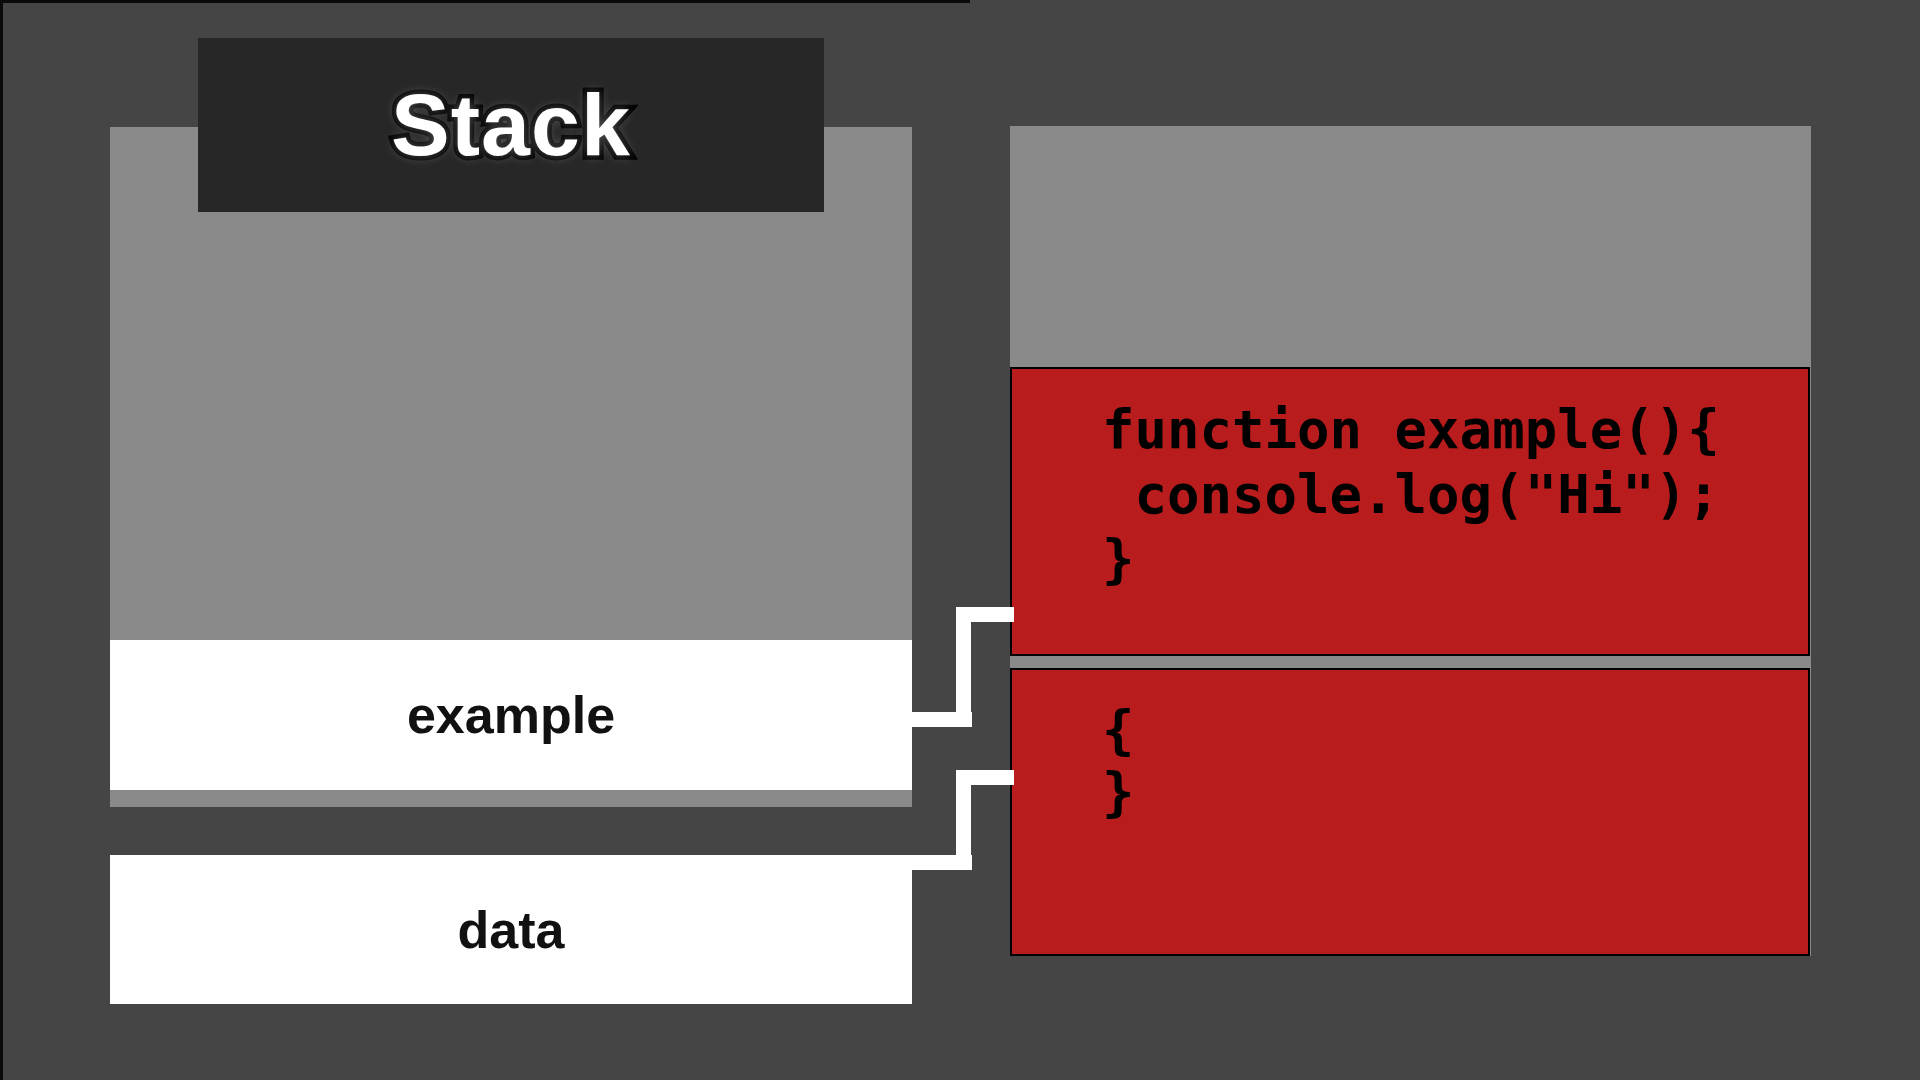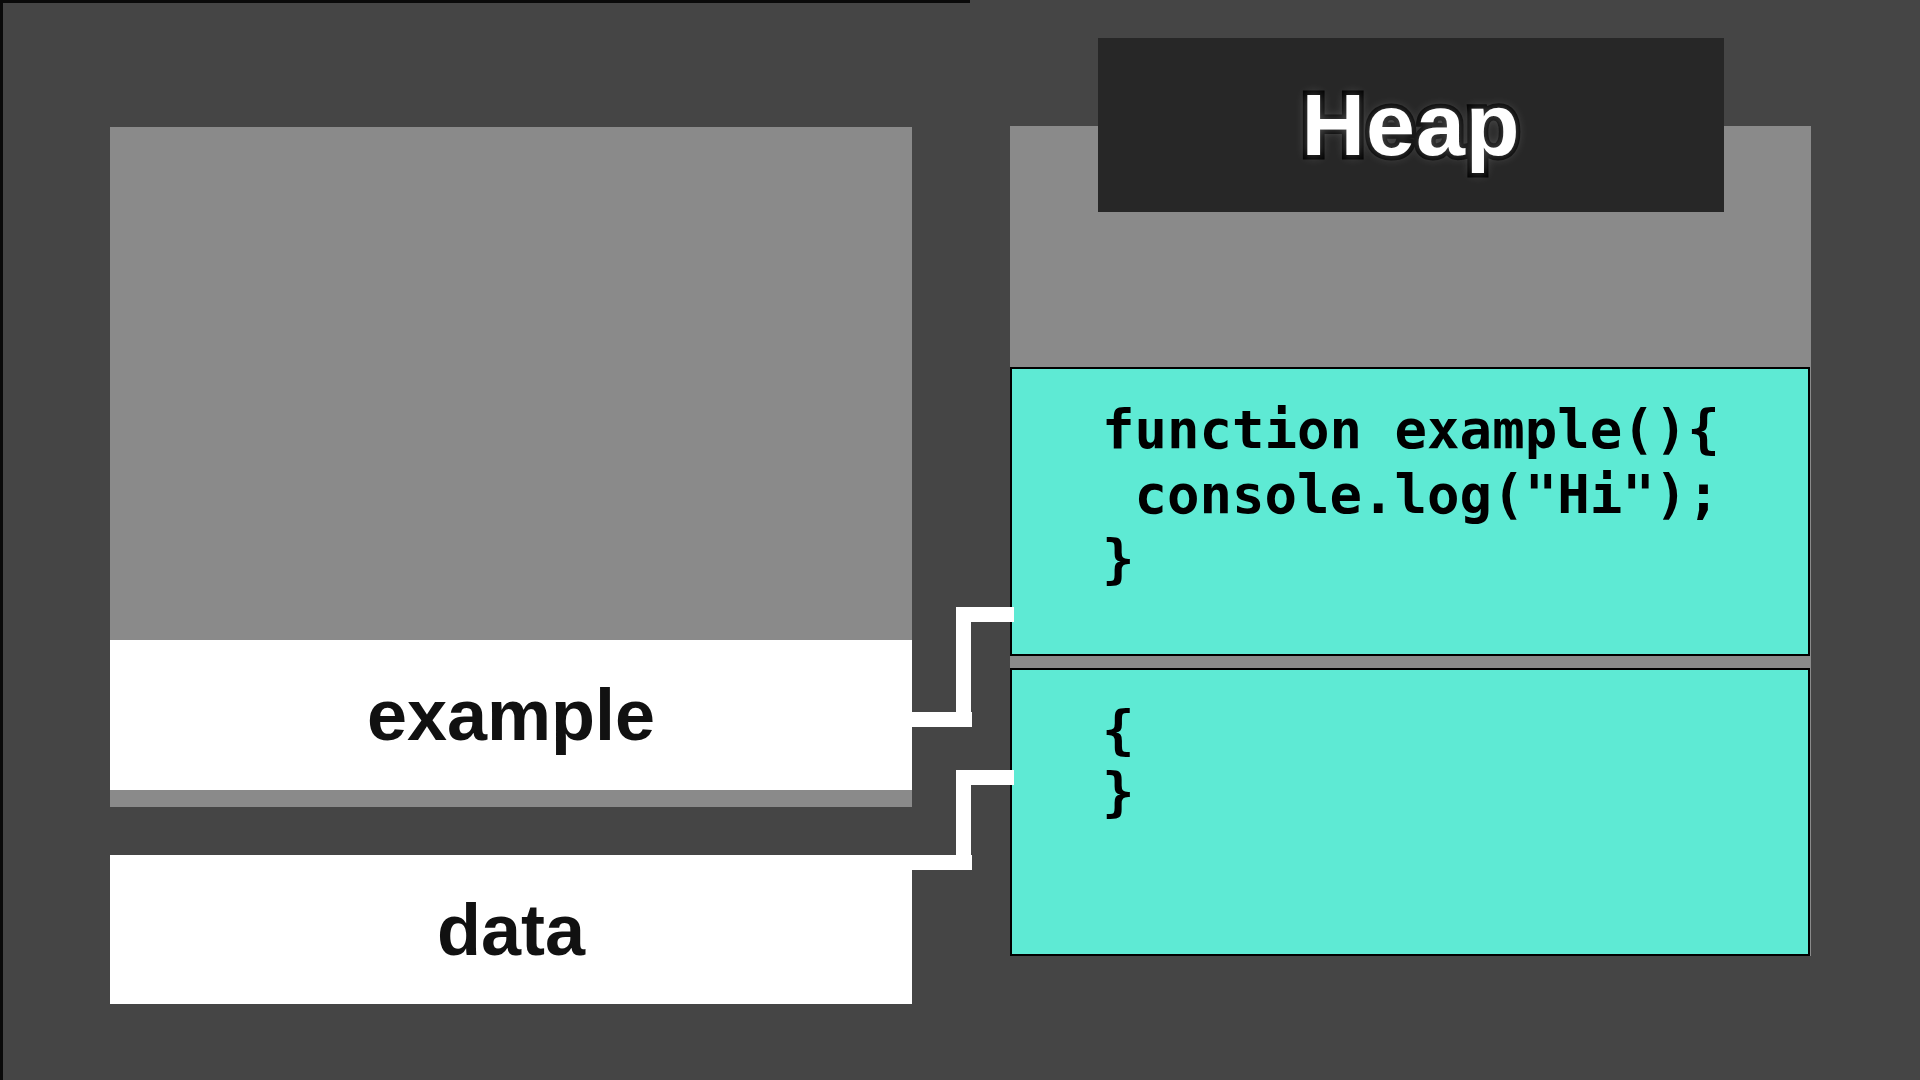--- a/index.html
+++ b/index.html
@@ -46,29 +46,29 @@
   }
 
   
   .frame {
     background: #ffffff;
     display: flex;
     align-items: center;
     justify-content: center;
     color: #111111;
     font-weight: bold;
-    font-size: 72px;
+    font-size: 52px;
   }
   .frame-example { left: 110px; top: 640px; width: 802px; height: 150px; }
   .frame-sep     { left: 110px; top: 790px; width: 802px; height: 17px; background: #8a8a8a; }
   .frame-data    { left: 110px; top: 855px; width: 802px; height: 149px; }
 
   
   .heap-box {
-    background: #5eead4;
+    background: #b91c1c;
     border: 2px solid #000000;
     box-sizing: border-box;
     color: #000000;
     font-family: "DejaVu Sans Mono", "Liberation Mono", monospace;
     font-weight: bold;
     font-size: 54px;
   }
   .heap-func { left: 1010px; top: 367px; width: 800px; height: 289px; padding: 28px 0 0 90px; }
   .heap-sep  { left: 1010px; top: 656px; width: 800px; height: 12px; background: #8a8a8a; }
   .heap-obj  { left: 1010px; top: 668px; width: 800px; height: 288px; padding: 30px 0 0 90px; }
@@ -89,32 +89,32 @@
 </style>
 </head>
 <body>
 
 <div id="canvas">
 
   <div class="abs edge-top"></div>
   <div class="abs edge-left"></div>
 
   <div class="abs gray-col stack-col"></div>
+  <div class="abs title-plate stack-plate">
+    <span class="title-text">Stack</span>
+  </div>
   <div class="abs frame frame-example">
     <span>example</span>
   </div>
   <div class="abs frame-sep"></div>
   <div class="abs frame frame-data">
     <span>data</span>
   </div>
 
   <div class="abs gray-col heap-col"></div>
-  <div class="abs title-plate heap-plate">
-    <span class="title-text">Heap</span>
-  </div>
 
   <div class="abs heap-box heap-func">
     <div class="code-line">function example(){</div>
     <div class="code-line"> console.log("Hi");</div>
     <div class="code-line">}</div>
   </div>
   <div class="abs heap-sep"></div>
   <div class="abs heap-box heap-obj">
     <div class="code-line">{</div>
     <div class="code-line">}</div>

